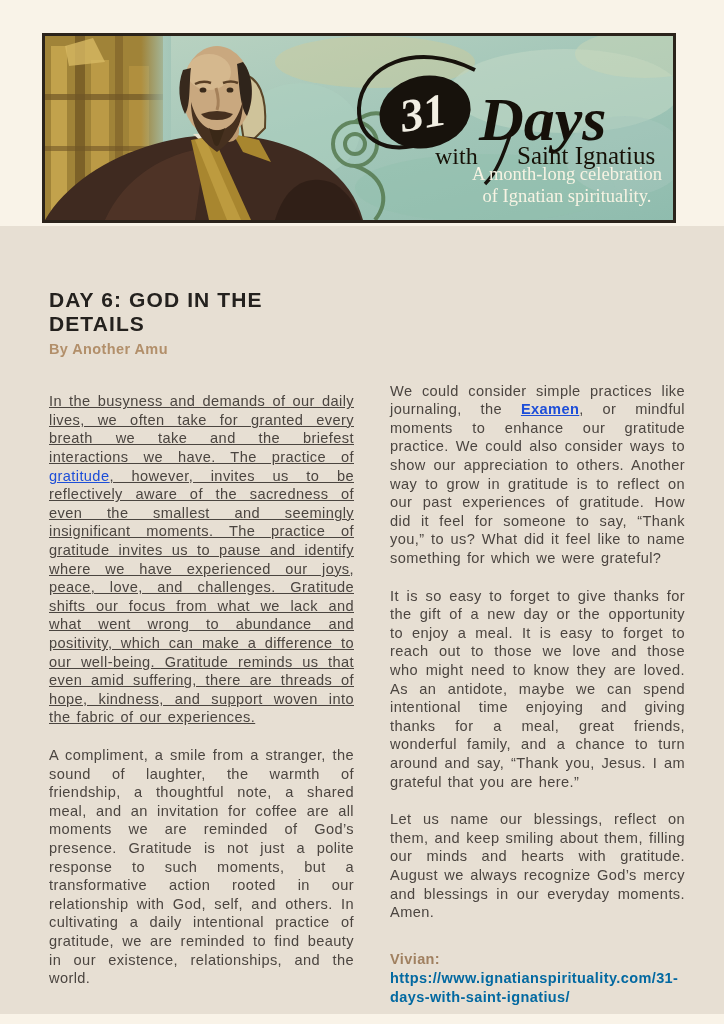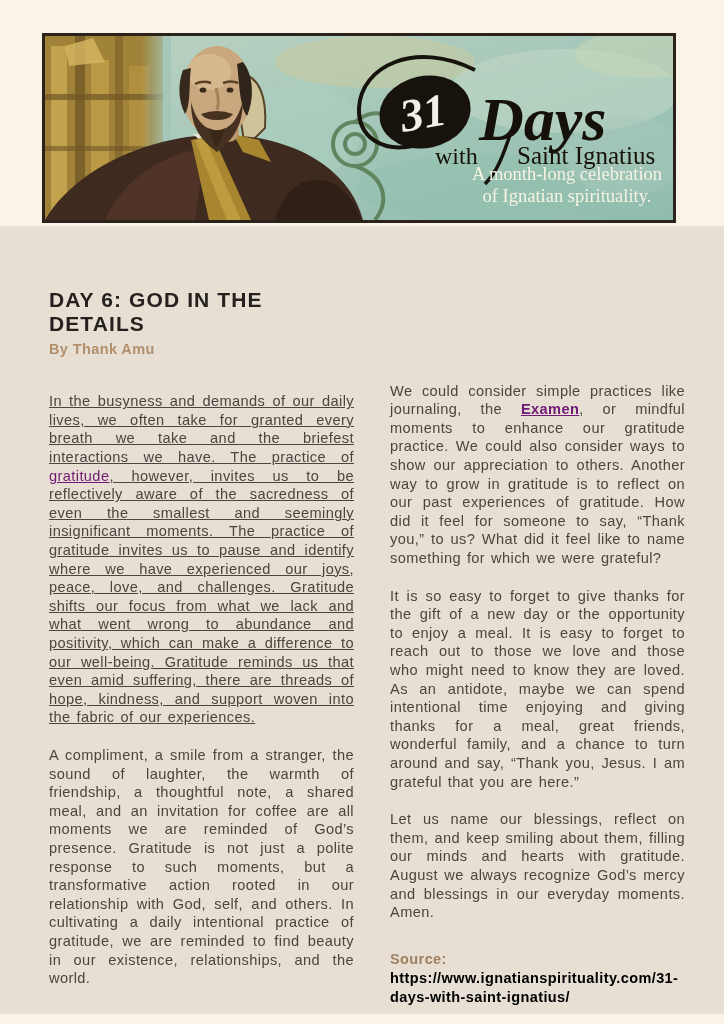--- a/index.html
+++ b/index.html
@@ -30,27 +30,27 @@
   .byline{
     font-size:14.5px;font-weight:700;color:#b28f6a;
     letter-spacing:0.4px;margin-top:5px;
   }
   .body-p{
     font-size:14.6px;line-height:18.6px;color:#4b4540;
     text-align:justify;letter-spacing:0.4px;word-spacing:1.5px;
     margin:0 0 19px 0;
   }
   .first-left{margin-top:35px;text-decoration:underline;}
-  .inline-link{color:#701a75;text-decoration:underline;cursor:pointer;}
+  .inline-link{color:#1d4ed8;text-decoration:underline;cursor:pointer;}
   .inline-link.bold{font-weight:700;}
   .source-block{
     margin-top:28px;font-size:14.5px;font-weight:700;color:#a08060;
     letter-spacing:0.4px;line-height:19px;
   }
-  .source-url{color:#000000;text-decoration:none;word-break:break-all;cursor:pointer;display:block;}
+  .source-url{color:#0369a1;text-decoration:none;word-break:break-all;cursor:pointer;display:block;}
 </style>
 </head>
 <body>
 
 <div class="banner">
   <svg viewBox="0 0 628 184" preserveAspectRatio="none">
     <defs>
       <linearGradient id="sky" x1="0" y1="0" x2="1" y2="1">
         <stop offset="0" stop-color="#bdd4c2"></stop>
         <stop offset="0.45" stop-color="#a6c8ba"></stop>
@@ -140,34 +140,34 @@
       <text x="522" y="166" text-anchor="middle" font-family="Liberation Serif, serif" font-size="18.5" fill="#f7f3e3">of Ignatian spirituality.</text>
     </g>
   </svg>
 </div>
 
 <div class="content-area">
   <div class="columns">
 
     <div class="col-left">
       <h1 class="title">DAY 6: GOD IN THE DETAILS</h1>
-      <div class="byline">By Thank Amu</div>
+      <div class="byline">By Another Amu</div>
 
       <p class="body-p first-left"><span>In the busyness and demands of our daily lives, we often take for granted every breath we take and the briefest interactions we have. The practice of </span><span class="inline-link">gratitude</span><span>, however, invites us to be reflectively aware of the sacredness of even the smallest and seemingly insignificant moments. The practice of gratitude invites us to pause and identify where we have experienced our joys, peace, love, and challenges. Gratitude shifts our focus from what we lack and what went wrong to abundance and positivity, which can make a difference to our well-being. Gratitude reminds us that even amid suffering, there are threads of hope, kindness, and support woven into the fabric of our experiences.</span></p>
 
       <p class="body-p">A compliment, a smile from a stranger, the sound of laughter, the warmth of friendship, a thoughtful note, a shared meal, and an invitation for coffee are all moments we are reminded of God’s presence. Gratitude is not just a polite response to such moments, but a transformative action rooted in our relationship with God, self, and others. In cultivating a daily intentional practice of gratitude, we are reminded to find beauty in our existence, relationships, and the world.</p>
     </div>
 
     <div class="col-right">
       <p class="body-p" style="margin-top:2px;"><span>We could consider simple practices like journaling, the </span><span class="inline-link bold">Examen</span><span>, or mindful moments to enhance our gratitude practice. We could also consider ways to show our appreciation to others. Another way to grow in gratitude is to reflect on our past experiences of gratitude. How did it feel for someone to say, “Thank you,” to us? What did it feel like to name something for which we were grateful?</span></p>
 
       <p class="body-p">It is so easy to forget to give thanks for the gift of a new day or the opportunity to enjoy a meal. It is easy to forget to reach out to those we love and those who might need to know they are loved. As an antidote, maybe we can spend intentional time enjoying and giving thanks for a meal, great friends, wonderful family, and a chance to turn around and say, “Thank you, Jesus. I am grateful that you are here.”</p>
 
       <p class="body-p">Let us name our blessings, reflect on them, and keep smiling about them, filling our minds and hearts with gratitude. August we always recognize God’s mercy and blessings in our everyday moments. Amen.</p>
 
       <div class="source-block">
-        <span>Source:</span>
+        <span>Vivian:</span>
         <a class="source-url">https://www.ignatianspirituality.com/31-days-with-saint-ignatius/</a>
       </div>
     </div>
 
   </div>
 </div>
 
 </body></html>

